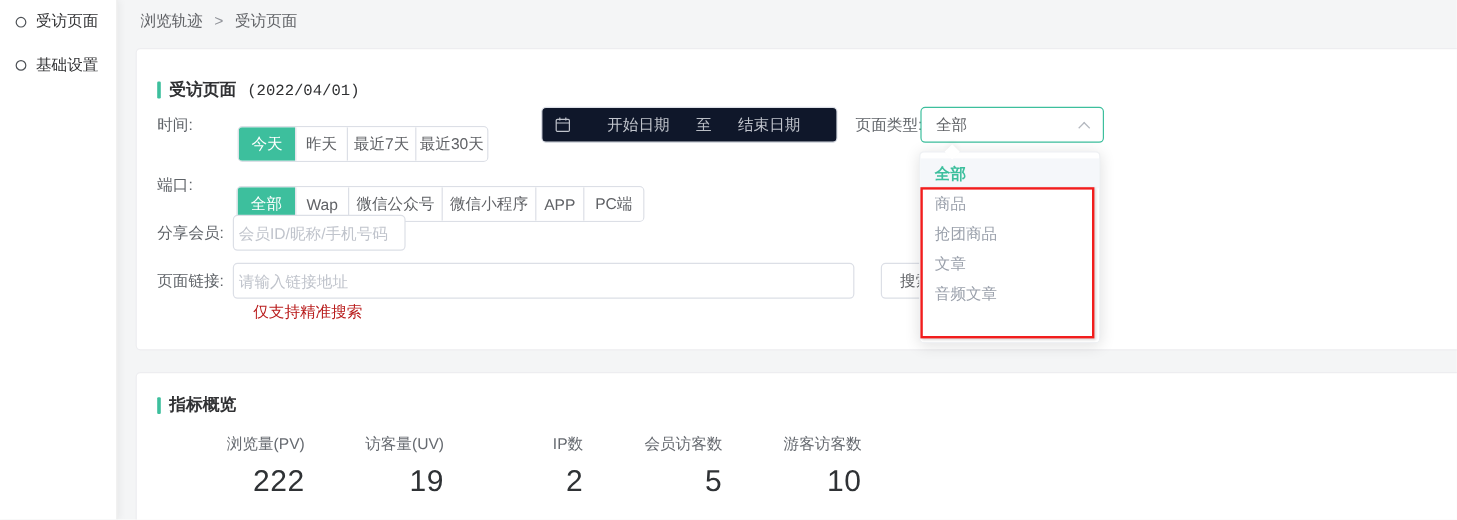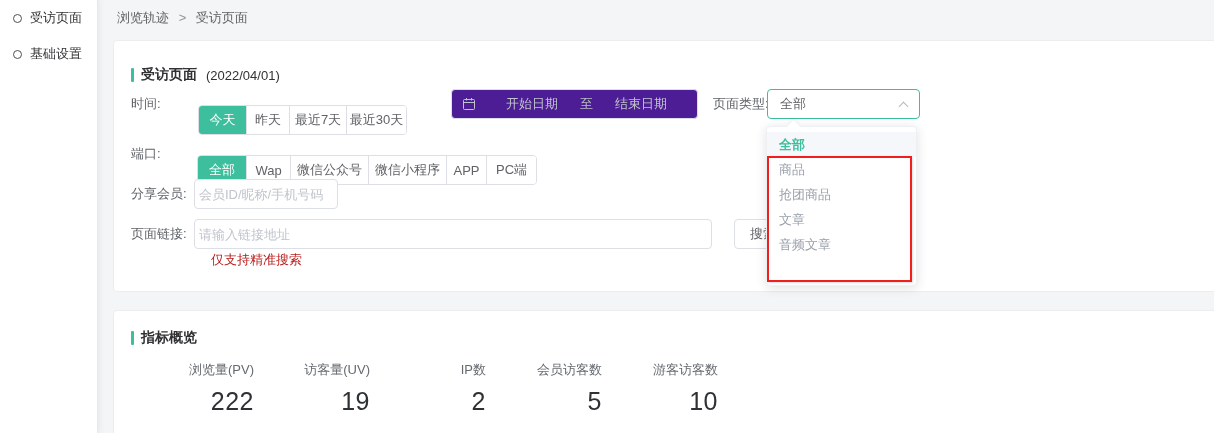--- a/index.html
+++ b/index.html
@@ -33,38 +33,38 @@
   
   .card {
     position:absolute; left:113px; width:1110px; background:#fff;
     border:1px solid #ededf0; border-radius:4px;
   }
   .card-filter { top:40px; height:252px; }
   .card-metrics { top:310px; height:140px; }
   .sec-head { position:absolute; left:17px; display:flex; align-items:center; gap:7px; }
   .sec-bar { width:3px; height:14px; background:var(--accent); border-radius:1px; }
   .sec-title { font-weight:bold; font-size:14px; color:#303133; }
-  .sec-note { font-size:13px; color:#303133; margin-left:2px; }
+  .sec-note { font-size:13px; color:#303133; margin-left:2px;font-family:Liberation Mono, monospace; }
   
   .frow { position:absolute; left:0; right:0; height:30px; }
   .lbl { position:absolute; left:17px; top:0; width:64px; line-height:30px; color:#5f6368; }
   .btn-group {
     position:absolute; left:84px; top:16px; display:flex; height:30px;
     border:1px solid #dcdfe6; border-radius:4px; overflow:hidden; background:#fff;
   }
   .btn {
     display:flex; align-items:center; justify-content:center;
     font-size:13px; color:#606266; background:#fff; border:none; cursor:pointer;
     font-family:inherit; height:100%;
   }
   .btn + .btn { border-left:1px solid #dcdfe6; }
   .btn.active { background:var(--accent); color:#fff; }
   .date-input {
     position:absolute; left:337px; top:0; width:247px; height:30px;
-    border:1px solid #dcdfe6; border-radius:4px; background:#4c1d95;
+    border:1px solid #dcdfe6; border-radius:4px; background:#0f172a;
     display:flex; align-items:center; padding:0 10px; gap:8px; cursor:pointer;
   }
   .date-input .ph { color:#c0c4cc; }
   .date-input .start { margin-left:22px; }
   .date-input .mid { margin:0 14px; color:#b9bdc4; }
   .lbl2 { position:absolute; left:599px; top:0; line-height:30px; color:#5f6368; }
   .select {
     position:absolute; left:653px; top:0; width:153px; height:30px;
     border:1px solid var(--accent); border-radius:4px; background:#fff;
     display:flex; align-items:center; padding:0 12px; cursor:pointer; color:#606266;

